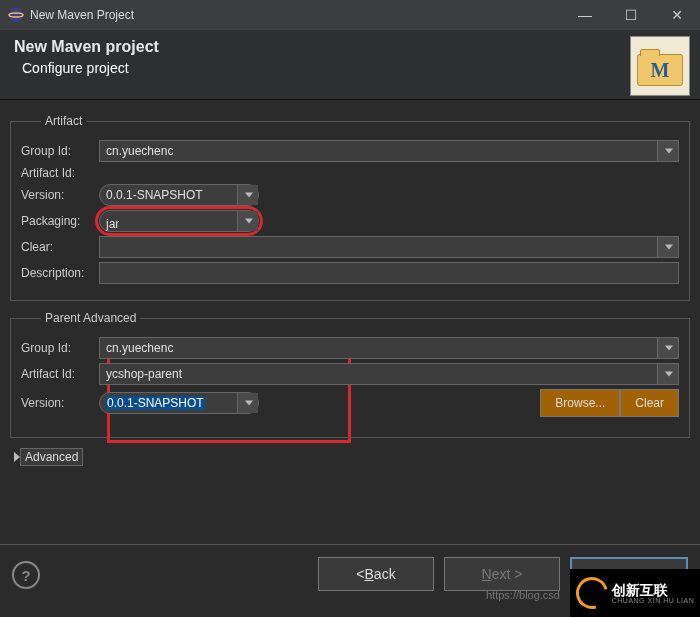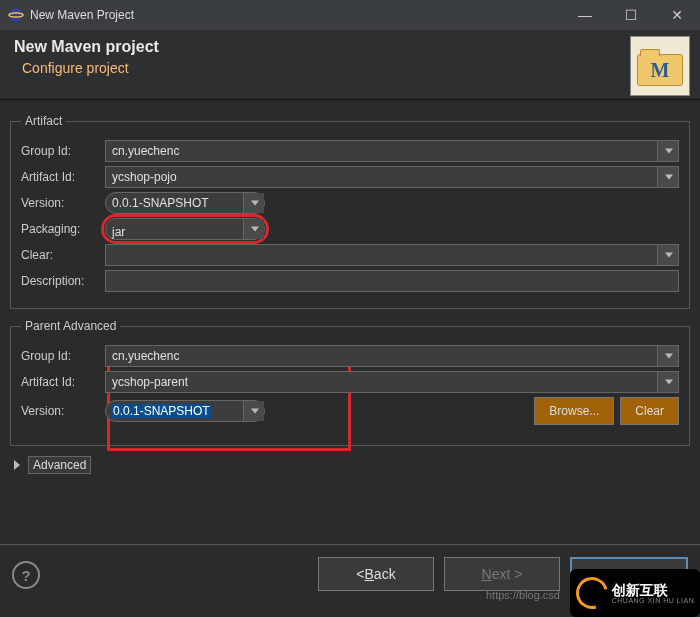--- a/index.html
+++ b/index.html
@@ -53,21 +53,21 @@
     padding: 8px 14px;
     box-sizing: border-box;
   }
   .banner .title {
     color: #e8e8e8;
     font-size: 16px;
     font-weight: bold;
     margin-bottom: 4px;
   }
   .banner .subtitle {
-    color: #fdba74;
+    color: #ffffff;
     font-size: 14px;
     margin-left: 8px;
   }
   .banner .banner-icon {
     position: absolute;
     right: 10px;
     top: 6px;
     width: 58px;
     height: 58px;
     background: #f0ead4;
@@ -108,26 +108,26 @@
   fieldset {
     border: 1px solid #555;
     margin: 4px 2px 10px 2px;
     padding: 8px 10px 12px 10px;
     position: relative;
   }
   legend {
     color: #ccc;
     padding: 0 4px;
     font-size: 12px;
+    margin-left: 20px;
   }
   .row {
     display: flex;
     align-items: center;
     margin: 4px 0;
-    gap: 6px;
   }
   .label {
     width: 78px;
     color: #ccc;
     flex-shrink: 0;
   }
   .field {
     flex: 1;
     height: 22px;
     background: #3d3d3d;
@@ -184,21 +184,21 @@
     background: #a16207;
     border: 1px solid #777;
     color: #ddd;
     height: 26px;
     padding: 0 14px;
     display: flex;
     align-items: center;
     justify-content: center;
     font-size: 12px;
   }
-  .advanced-row { display:flex; align-items:center; margin: 4px 4px 11px 6px; gap:8px; }
+  .advanced-row { display:flex; align-items:center; margin: 4px 4px 11px 6px; gap:0; }
   .triangle {
     width:0;height:0;border-top:5px solid transparent;border-bottom:5px solid transparent;border-left:6px solid #bbb;
   }
   .adv-label { border: 1px solid #666; padding: 1px 4px; color:#ddd; background:#3a3a3a; }
   
   .footer {
     position: absolute;
     bottom: 12px;
     left: 0;
     right: 0;
@@ -234,21 +234,20 @@
   .logo {
     position: absolute;
     right: 0;
     bottom: 0;
     width: 130px;
     height: 48px;
     background: #000;
     display:flex;align-items:center;justify-content:center;
     gap:4px;
     z-index:10;
-    border-radius:6px;
   }
   .logo .c-out {
     width:26px;height:26px;border:3px solid #f39b1c;border-radius:50%;border-right-color:transparent;transform:rotate(30deg);position:relative;
   }
   .logo .cn { color:#fff; font-size:14px; font-weight:bold; line-height:1; }
   .logo .py { color:#888; font-size:7px; letter-spacing:0.5px; }
   .watermark {
     position:absolute;right:140px;bottom:16px;color:#777;font-size:11px;z-index:9;
   }
 </style>
@@ -288,24 +287,20 @@
     <div class="row">
       <div class="label">Group Id:</div>
       <div class="field combo">
         <span>cn.yuechenc</span>
         <span class="chev"></span>
       </div>
     </div>
 
     <div class="row">
       <div class="label">Artifact Id:</div>
-      <div class="field combo">
-        <span>ycshop-pojo</span>
-        <span class="chev"></span>
-      </div>
     </div>
 
     <div class="row">
       <div class="label">Version:</div>
       <div class="field combo short">
         <span>0.0.1-SNAPSHOT</span>
         <span class="chev"></span>
       </div>
     </div>
 

